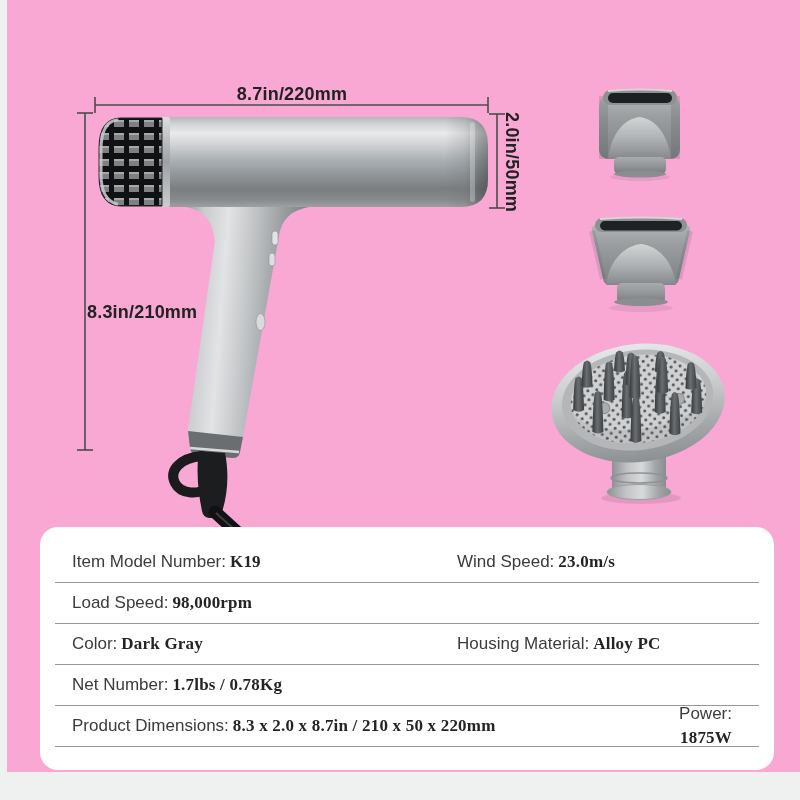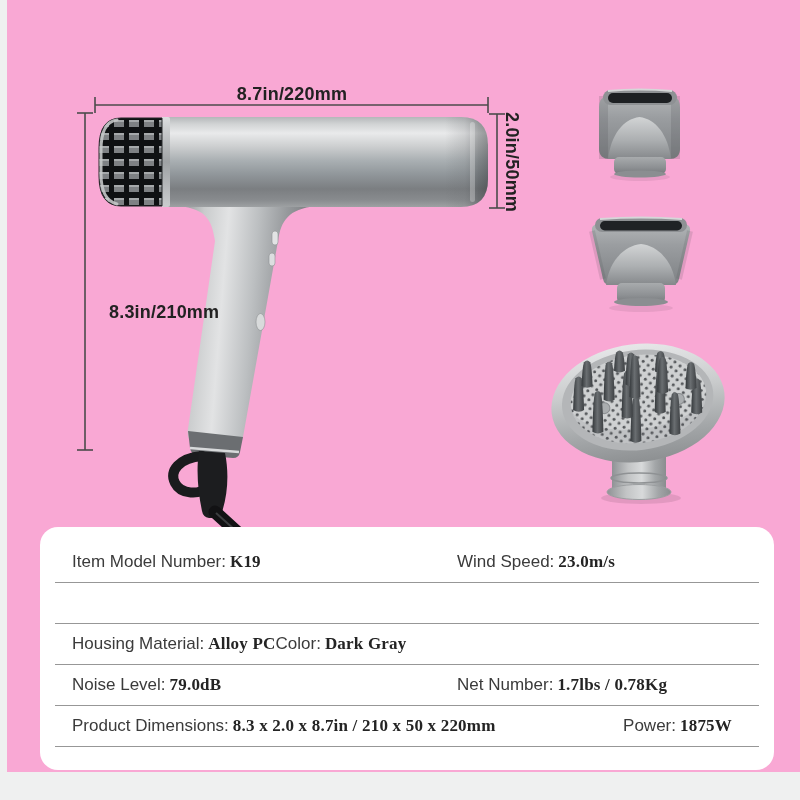--- a/index.html
+++ b/index.html
@@ -1,30 +1,30 @@
 <!DOCTYPE html>
 <html><head>
 <meta charset="utf-8">
 <style>
   html,body{margin:0;padding:0;background:#eff0f0;}
   .stage{position:relative;width:800px;height:772px;background:#f9a8d4;overflow:hidden;
          font-family:"Liberation Sans",sans-serif;margin-left:7px;-webkit-font-smoothing:antialiased;}
   svg.art{position:absolute;left:0;top:0;}
   .dim-label{position:absolute;font-size:18px;font-weight:bold;color:#222;letter-spacing:.2px;}
   .dim-top{left:89px;top:84px;width:392px;text-align:center;}
-  .dim-left{left:102px;top:302px;}
+  .dim-left{left:80px;top:302px;}
   .dim-right{left:494px;top:112px;writing-mode:vertical-rl;}
   .spec-card{position:absolute;left:33px;top:527px;width:734px;height:243px;background:#fff;
              border-radius:18px;box-sizing:border-box;padding:15px 15px 0 15px;}
   .spec-row{display:flex;align-items:center;height:41px;box-sizing:border-box;
             border-bottom:1px solid #979797;padding:0 17px;font-size:17px;}
   .spec-cell{display:flex;align-items:flex-end;gap:4px;white-space:nowrap;}
   .spec-cell.left{flex:0 0 385px;}
   .spec-row.wide .spec-cell.left{flex:0 1 auto;}
-  .spec-row.wide .spec-cell.right{margin-left:auto;padding-right:10px;}
+  .spec-row.wide .spec-cell.right{margin-left:auto;padding-right:10px;flex-direction:column;}
   .spec-label{color:#3b3b3b;}
   .spec-value{font-weight:bold;color:#242424;letter-spacing:.2px;font-family:Liberation Serif, serif;}
 </style>
 </head>
 <body>
 
 <div class="stage">
 
   <svg class="art" width="800" height="800" viewBox="0 0 800 800">
     <defs>
@@ -223,36 +223,36 @@
       <div class="spec-cell left">
         <span class="spec-label">Item Model Number:</span>
         <span class="spec-value">K19</span>
       </div>
       <div class="spec-cell right">
         <span class="spec-label">Wind Speed:</span>
         <span class="spec-value">23.0m/s</span>
       </div>
     </div>
     <div class="spec-row">
-    </div>
-    <div class="spec-row">
+      <div class="spec-cell left">
+        <span class="spec-label">Load Speed:</span>
+        <span class="spec-value">98,000rpm</span>
+      </div>
+    </div>
+    <div class="spec-row">
+      <div class="spec-cell left">
+        <span class="spec-label">Color:</span>
+        <span class="spec-value">Dark Gray</span>
+      </div>
       <div class="spec-cell right">
         <span class="spec-label">Housing Material:</span>
         <span class="spec-value">Alloy PC</span>
       </div>
-      <div class="spec-cell left">
-        <span class="spec-label">Color:</span>
-        <span class="spec-value">Dark Gray</span>
-      </div>
-    </div>
-    <div class="spec-row">
-      <div class="spec-cell left">
-        <span class="spec-label">Noise Level:</span>
-        <span class="spec-value">79.0dB</span>
-      </div>
+    </div>
+    <div class="spec-row">
       <div class="spec-cell right">
         <span class="spec-label">Net Number:</span>
         <span class="spec-value">1.7lbs / 0.78Kg</span>
       </div>
     </div>
     <div class="spec-row wide">
       <div class="spec-cell left">
         <span class="spec-label">Product Dimensions:</span>
         <span class="spec-value">8.3 x 2.0 x 8.7in / 210 x 50 x 220mm</span>
       </div>

